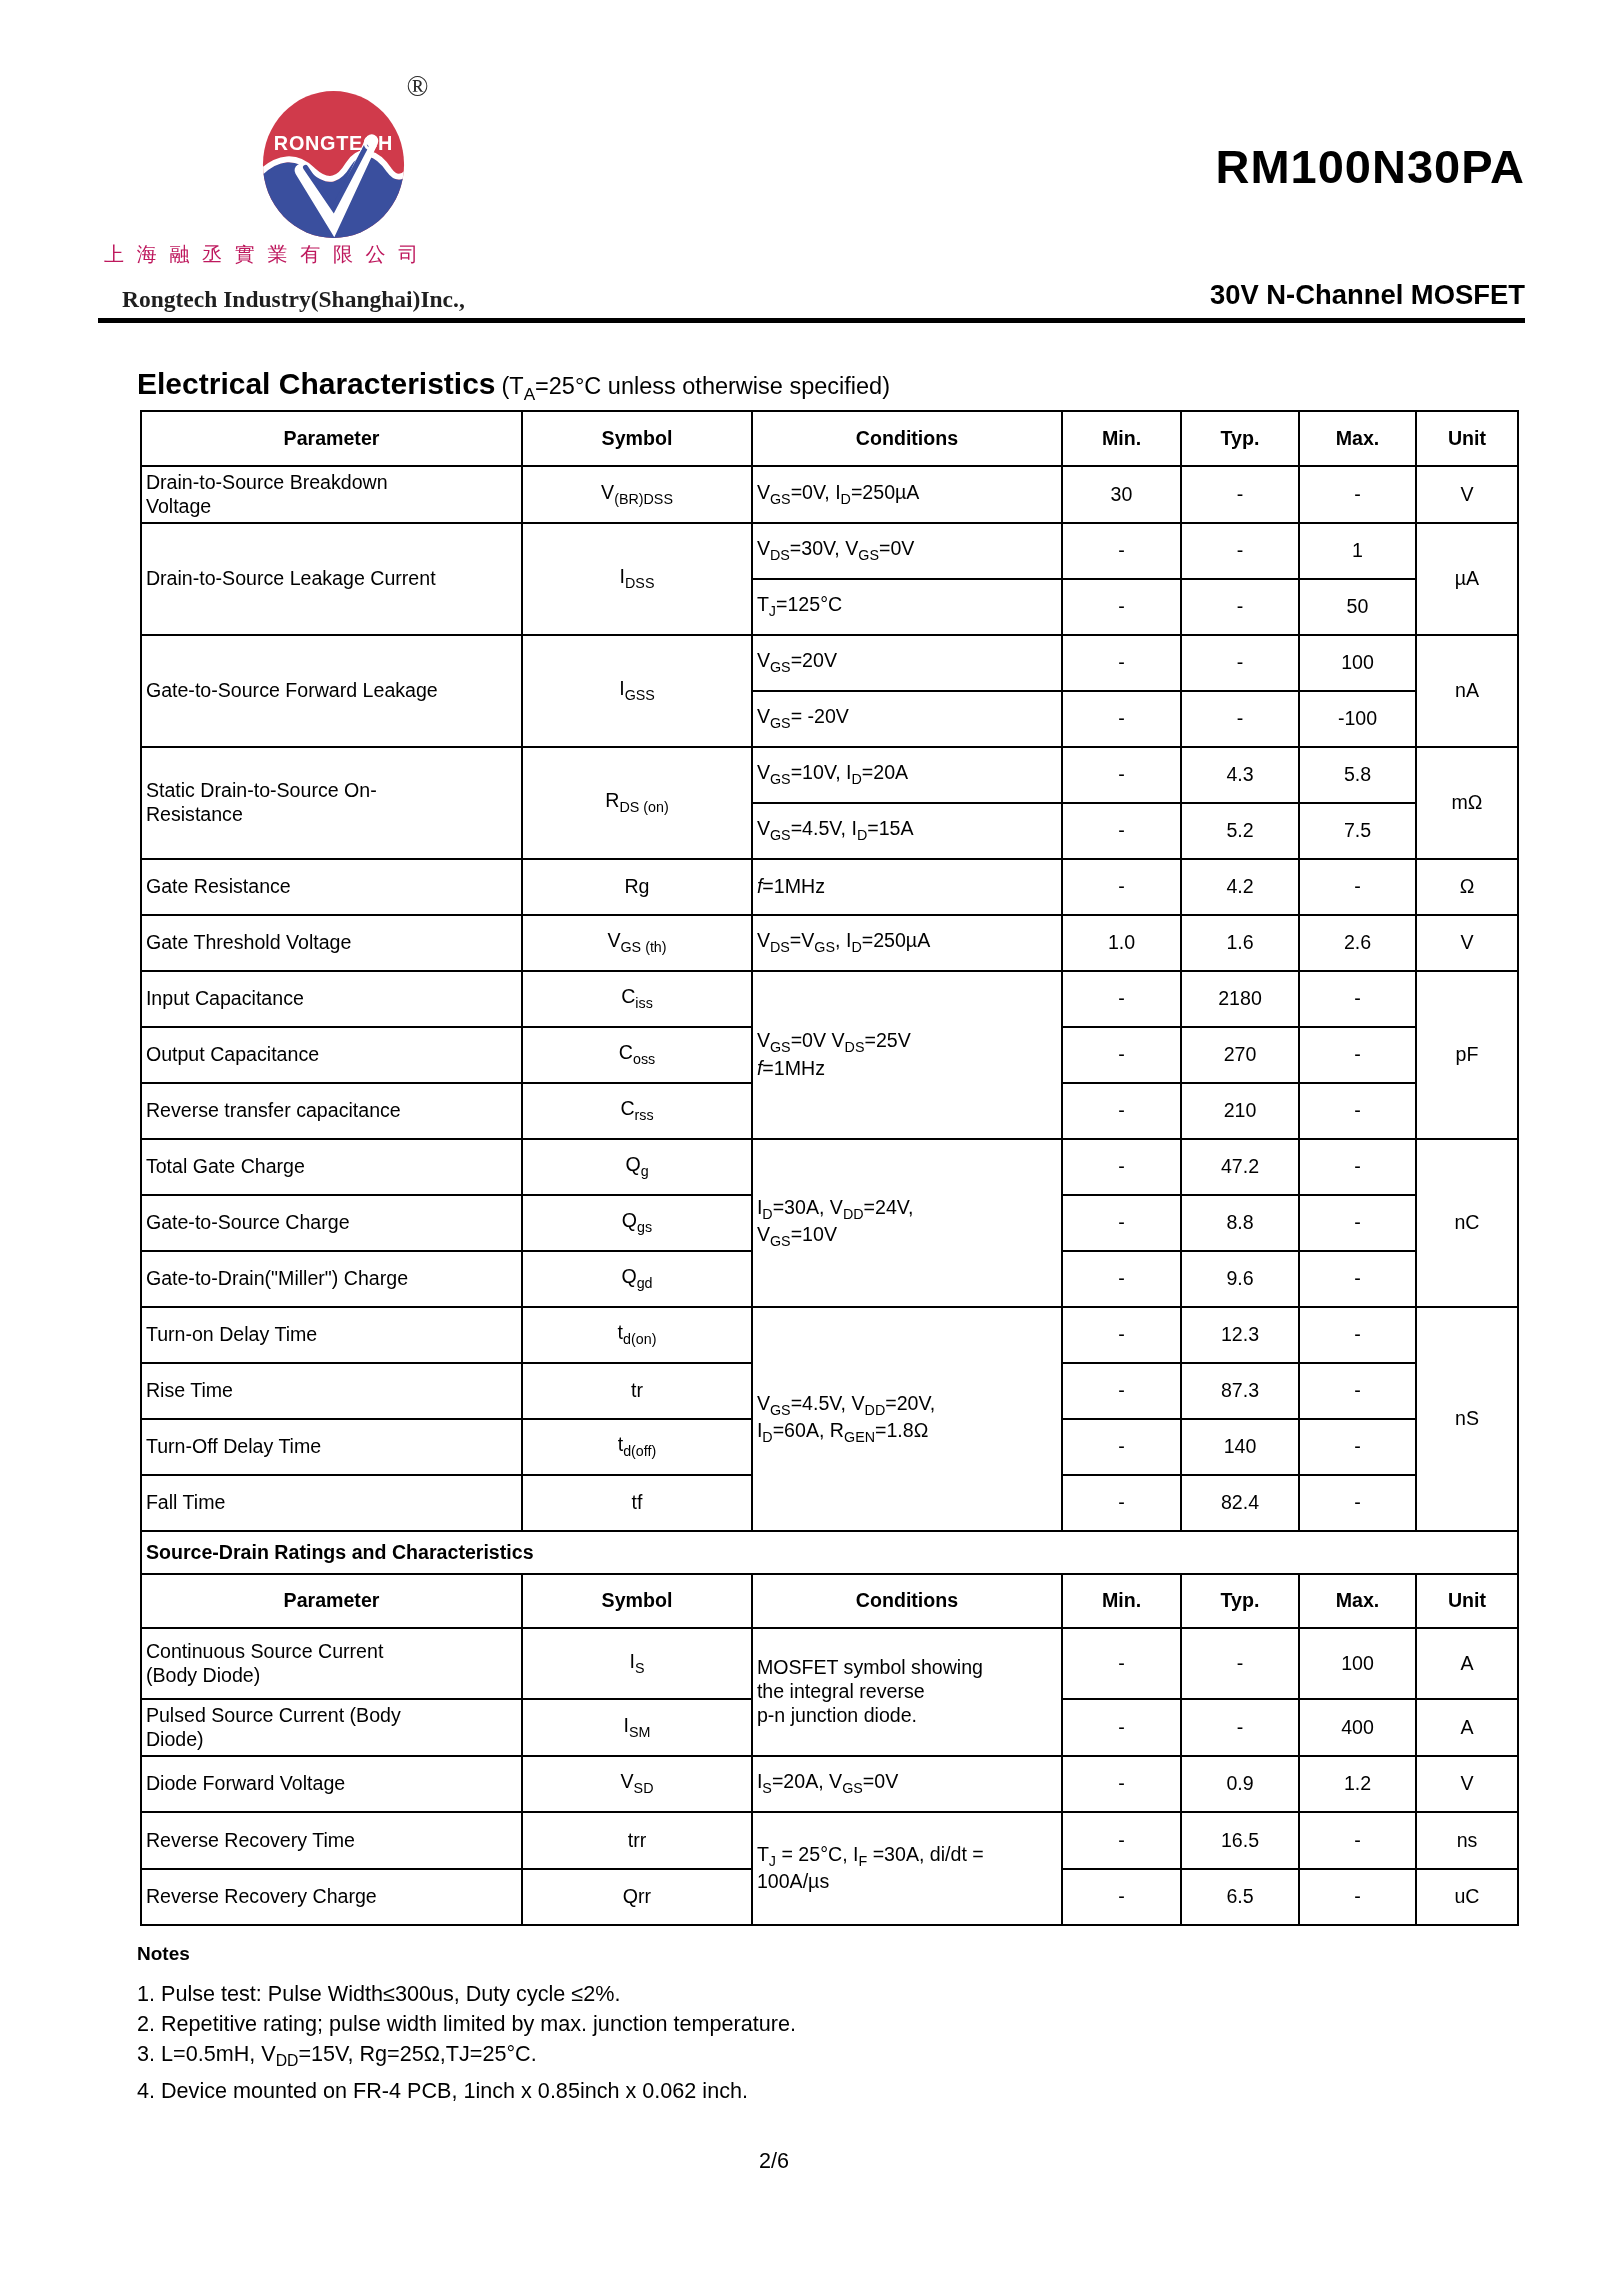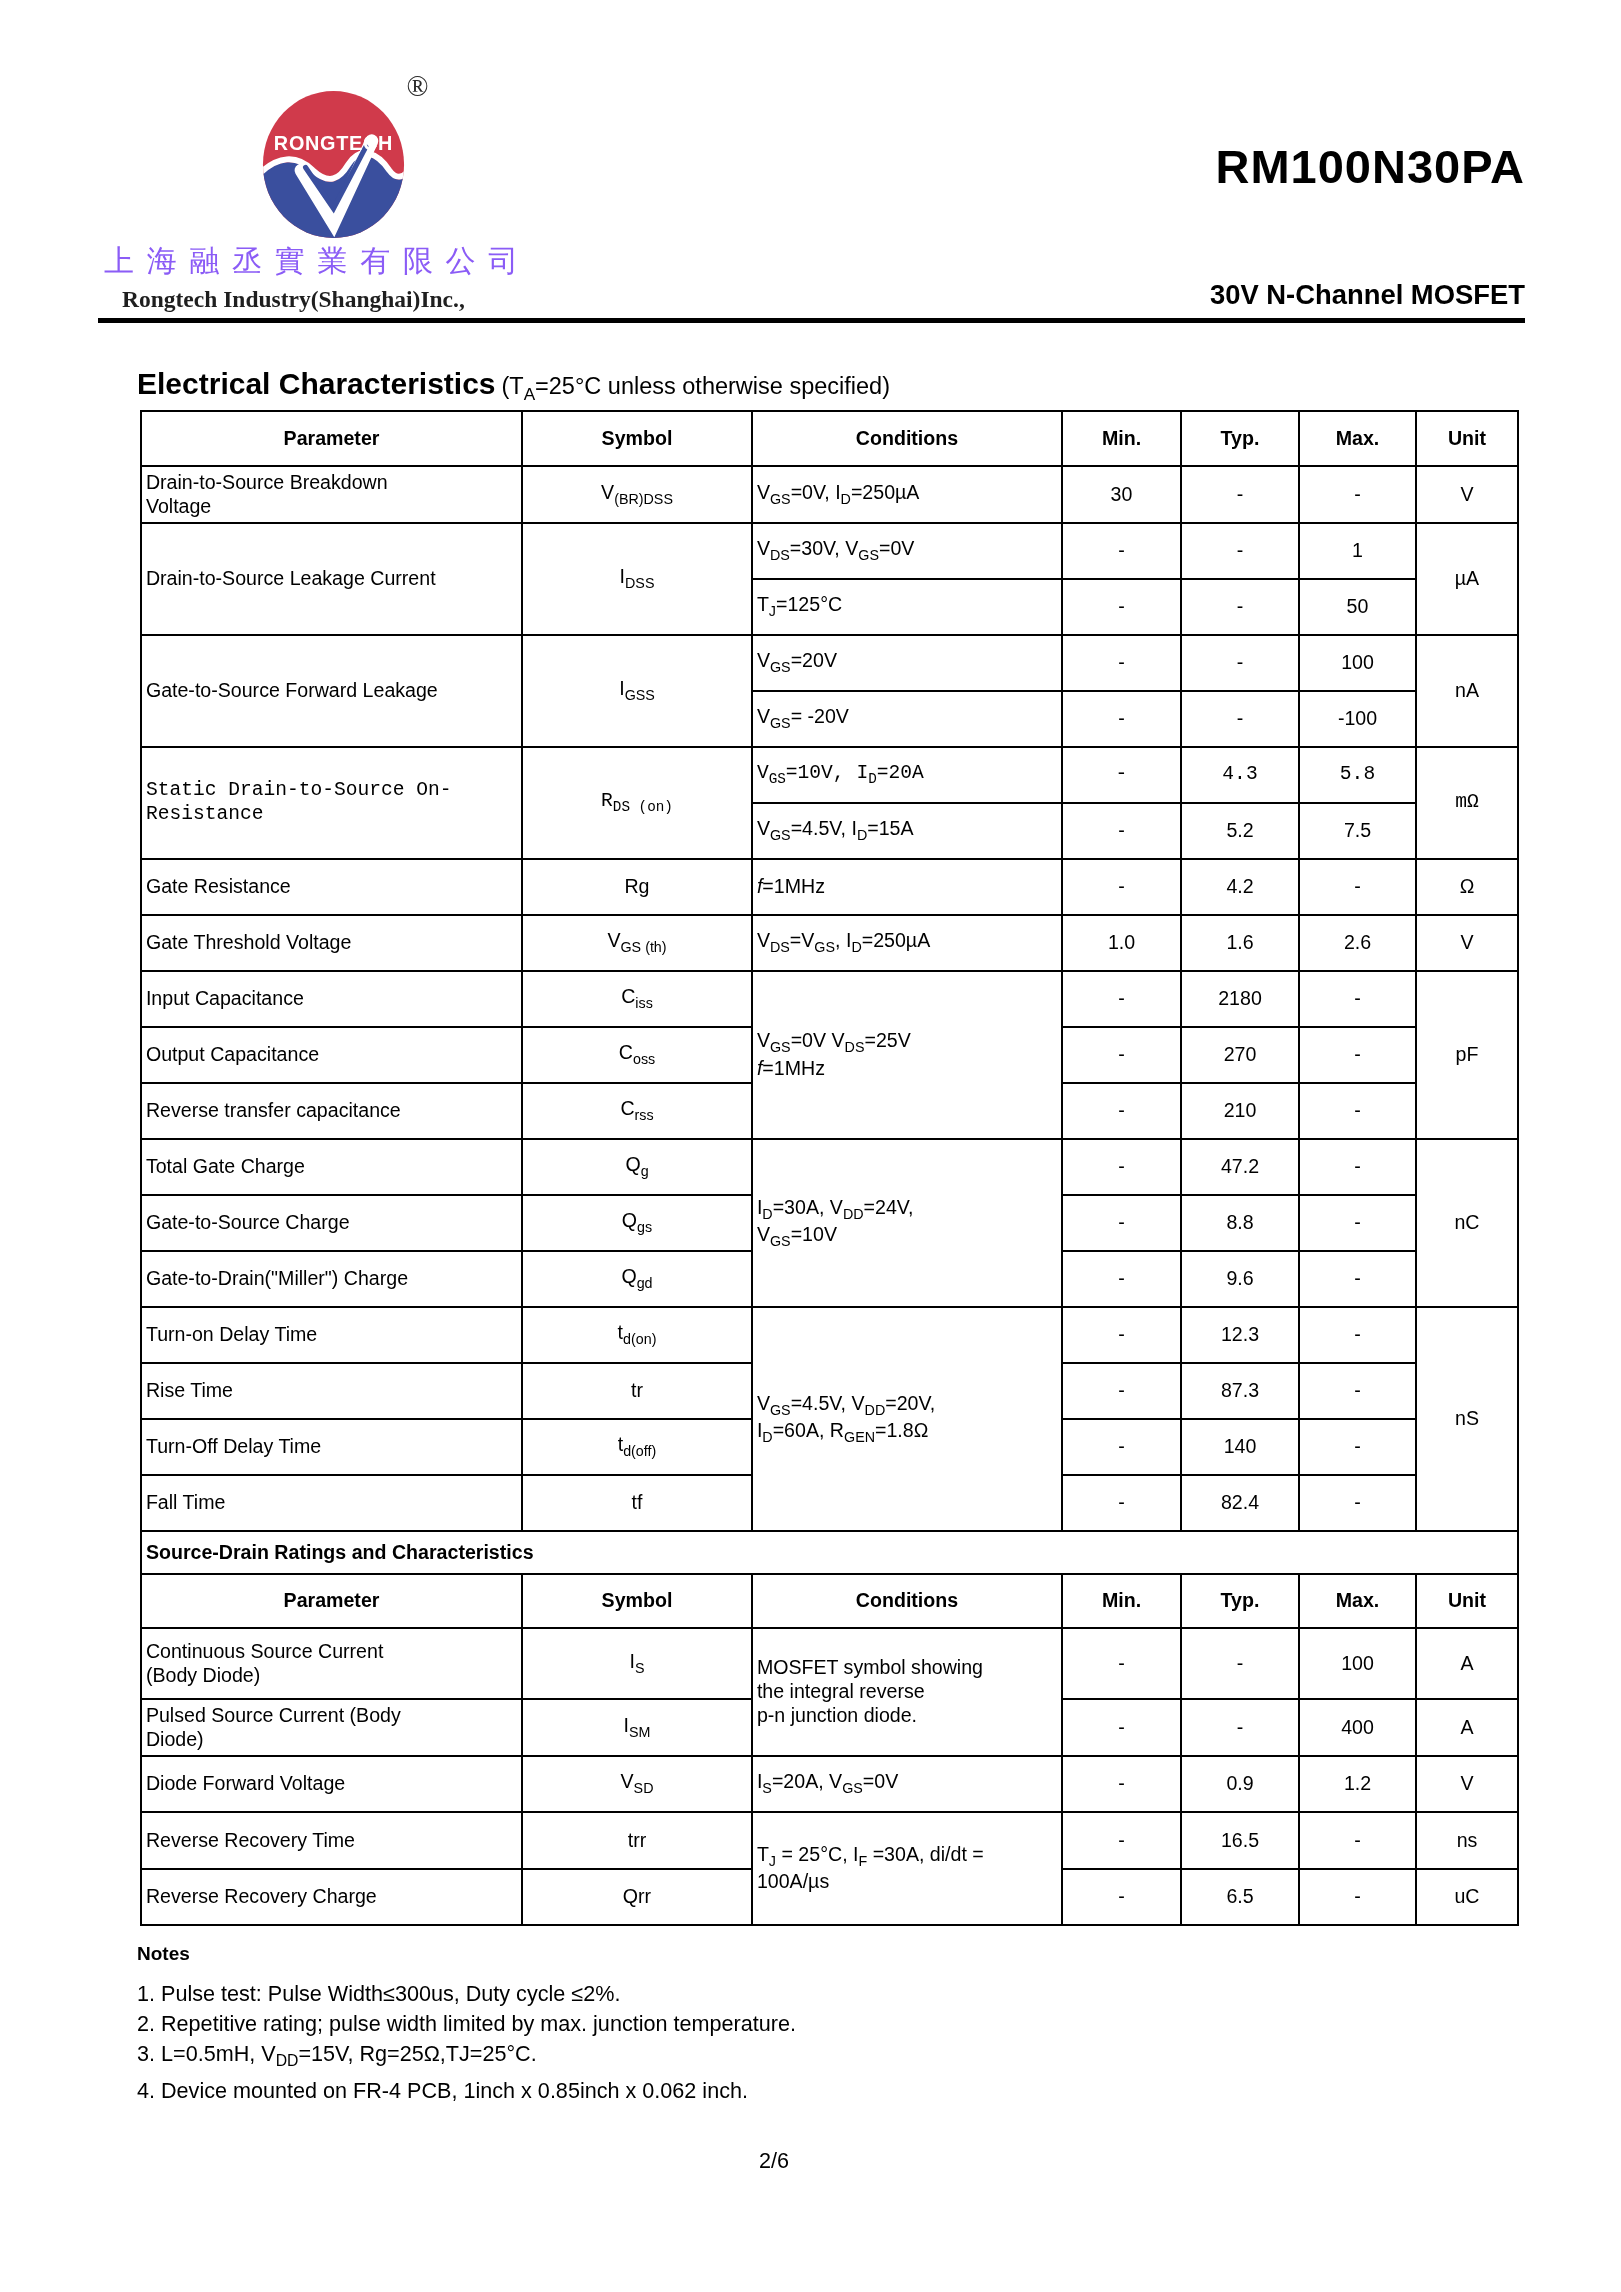--- a/index.html
+++ b/index.html
@@ -5,22 +5,22 @@
 <style>
   html,body{margin:0;padding:0;background:#9a9a9a;}
   .page{position:relative;width:1621px;height:2293px;background:#ffffff;margin:0 auto;
         font-family:"Liberation Sans","DejaVu Sans",sans-serif;color:#000;overflow:hidden;}
 
   
   .logo-wrap{position:absolute;left:260px;top:86px;width:147px;height:157px;}
   .logo-wrap svg{display:block;width:147px;height:157px;}
   .reg-mark{position:absolute;top:-15.7px;right:-21.6px;font-size:29px;color:#2b2b2b;
             font-family:"Liberation Serif",serif;}
-  .company-cn{position:absolute;left:104px;top:241px;font-size:30px;letter-spacing:12.7px;
-              color:#8b5cf6;font-family:"Liberation Serif","DejaVu Serif",serif;white-space:nowrap;}
+  .company-cn{position:absolute;left:104px;top:241px;font-size:20px;letter-spacing:12.7px;
+              color:#be185d;font-family:"Liberation Serif","DejaVu Serif",serif;white-space:nowrap;}
   .company-en{position:absolute;left:122px;top:286px;font-size:23.5px;font-weight:bold;
               color:#1f1f1f;font-family:"Liberation Serif","DejaVu Serif",serif;white-space:nowrap;}
   .part-number{position:absolute;right:96px;top:139px;font-size:47px;font-weight:bold;
                letter-spacing:1px;white-space:nowrap;}
   .subtitle{position:absolute;right:96px;top:279px;font-size:27.4px;font-weight:bold;white-space:nowrap;}
   .header-rule{position:absolute;left:98px;top:318px;width:1427px;height:4.9px;background:#000;}
 
   
   .section-heading{position:absolute;left:137px;top:367px;white-space:nowrap;}
   .sh-main{font-size:30px;font-weight:bold;}
@@ -135,21 +135,21 @@
             <td class="cell-c">-</td>
             <td class="cell-c">100</td>
             <td rowspan="2" class="cell-c">nA</td>
           </tr>
           <tr style="height: 56px;">
             <td class="cell-l">V<sub>GS</sub>= -20V</td>
             <td class="cell-c">-</td>
             <td class="cell-c">-</td>
             <td class="cell-c">-100</td>
           </tr>
-          <tr style="height: 56px; font-family: Liberation Mono, monospace;">
+          <tr style="height: 56px;">
             <td rowspan="2" class="cell-l">Static Drain-to-Source On-<br>Resistance</td>
             <td rowspan="2" class="cell-c">R<sub>DS (on)</sub></td>
             <td class="cell-l">V<sub>GS</sub>=10V, I<sub>D</sub>=20A</td>
             <td class="cell-c">-</td>
             <td class="cell-c">4.3</td>
             <td class="cell-c">5.8</td>
             <td rowspan="2" class="cell-c">mΩ</td>
           </tr>
           <tr style="height: 56px;">
             <td class="cell-l">V<sub>GS</sub>=4.5V, I<sub>D</sub>=15A</td>

